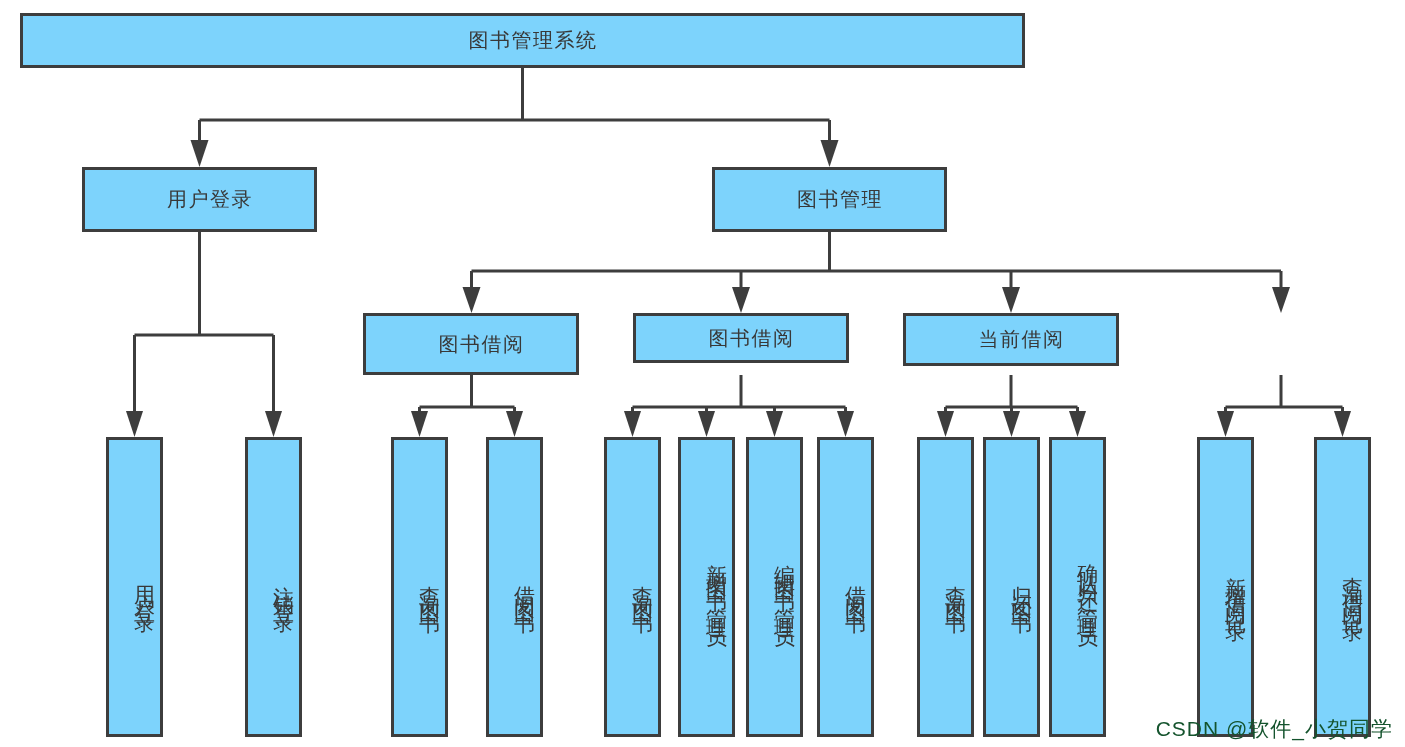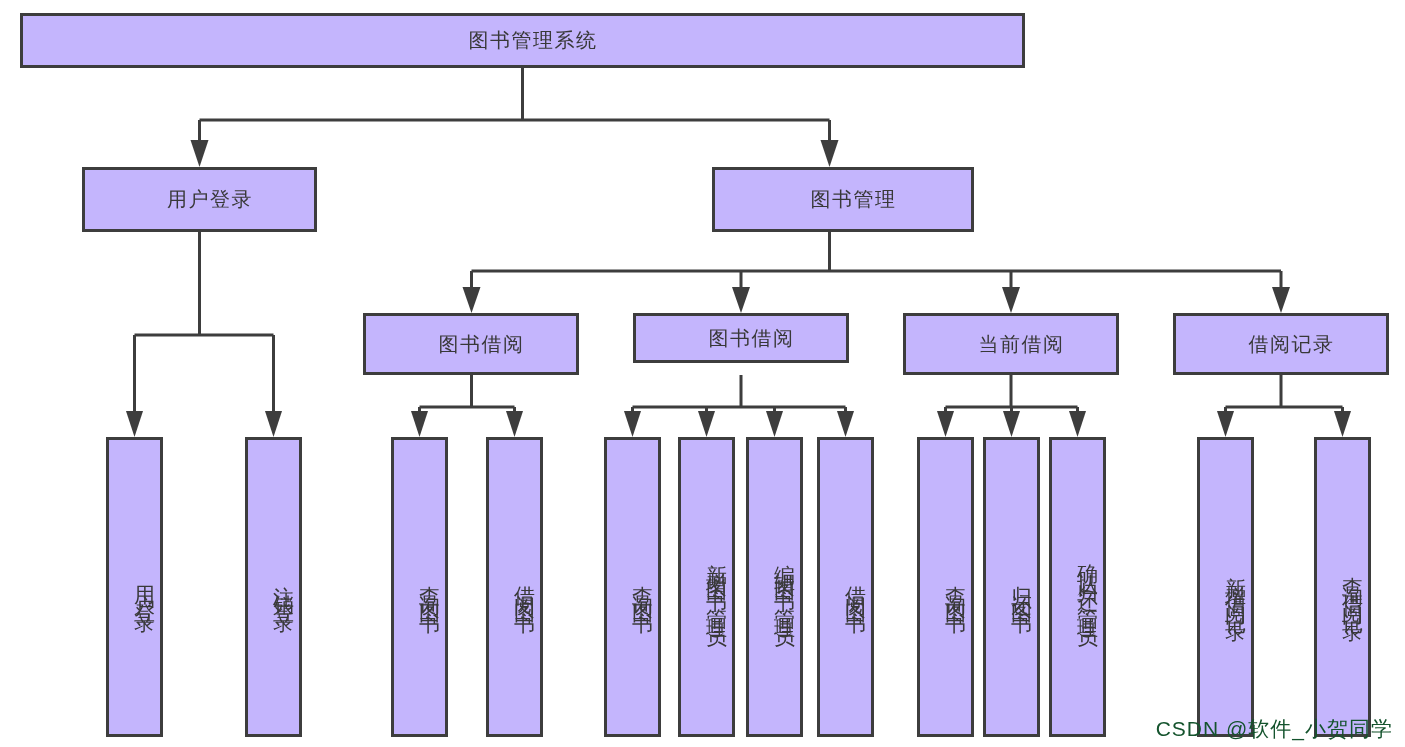--- a/index.html
+++ b/index.html
@@ -17,21 +17,21 @@
   }
   .wires {
     position: absolute;
     left: 0;
     top: 0;
     pointer-events: none;
   }
   .box {
     position: absolute;
     box-sizing: border-box;
-    background: #c4b5fd;
+    background: #7dd3fc;
     border: 3px solid #3d3d3d;
     display: flex;
     align-items: center;
     justify-content: center;
     color: #383838;
     text-align: center;
     overflow: hidden;
     padding-left: 21px;
   }
   .h {
@@ -99,26 +99,25 @@
       <polygon points="1003,411 1020,411 1011.5,437"></polygon>
       <polygon points="1069,411 1086,411 1077.5,437"></polygon>
       <polygon points="1217,411 1234,411 1225.5,437"></polygon>
       <polygon points="1334,411 1351,411 1342.5,437"></polygon>
     </g>
   </svg>
 
   <div class="box h" style="left:20px;top:13px;width:1005px;height:55px">图书管理系统</div>
 
   <div class="box h" style="left:82px;top:167px;width:235px;height:65px">用户登录</div>
-  <div class="box h" style="left:712px;top:167px;width:262px;height:65px">图书管理</div>
+  <div class="box h" style="left:712px;top:167px;width:235px;height:65px">图书管理</div>
 
   <div class="box h" style="left:363px;top:313px;width:216px;height:62px">图书借阅</div>
   <div class="box h" style="left:633px;top:313px;width:216px;height:50px">图书借阅</div>
-  <div class="box h" style="left:903px;top:313px;width:216px;height:62px">当前借阅</div>
-  <div class="box h" style="left:1173px;top:313px;width:216px;height:62px">借阅记录</div>
+  <div class="box h" style="left:903px;top:313px;width:216px;height:53px">当前借阅</div>
 
   <div class="box v" style="left:106px;top:437px;width:57px;height:300px">用户登录</div>
   <div class="box v" style="left:245px;top:437px;width:57px;height:300px">注销登录</div>
 
   <div class="box v" style="left:391px;top:437px;width:57px;height:300px">查询图书</div>
   <div class="box v" style="left:486px;top:437px;width:57px;height:300px">借阅图书</div>
 
   <div class="box v" style="left:604px;top:437px;width:57px;height:300px">查询图书</div>
   <div class="box v" style="left:678px;top:437px;width:57px;height:300px">新增图书（管理员）</div>
   <div class="box v" style="left:746px;top:437px;width:57px;height:300px">编辑图书（管理员）</div>

